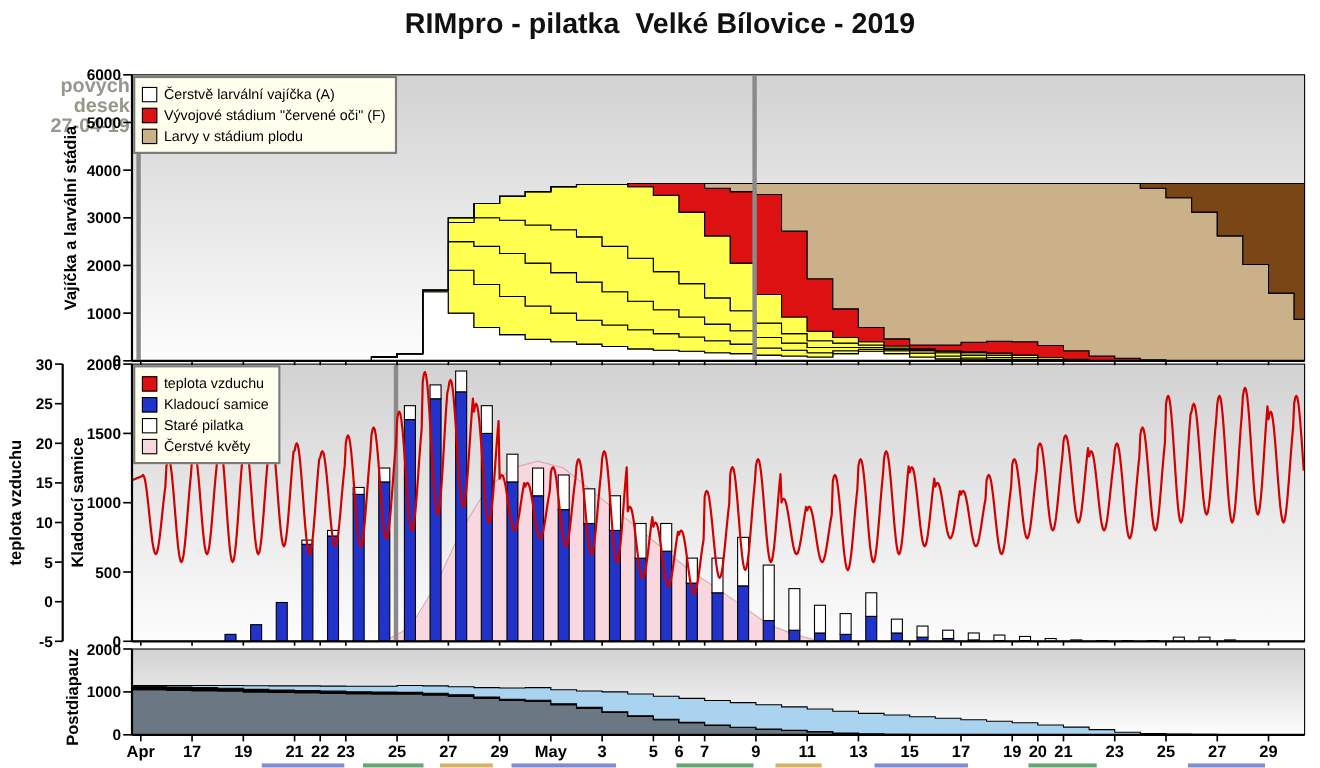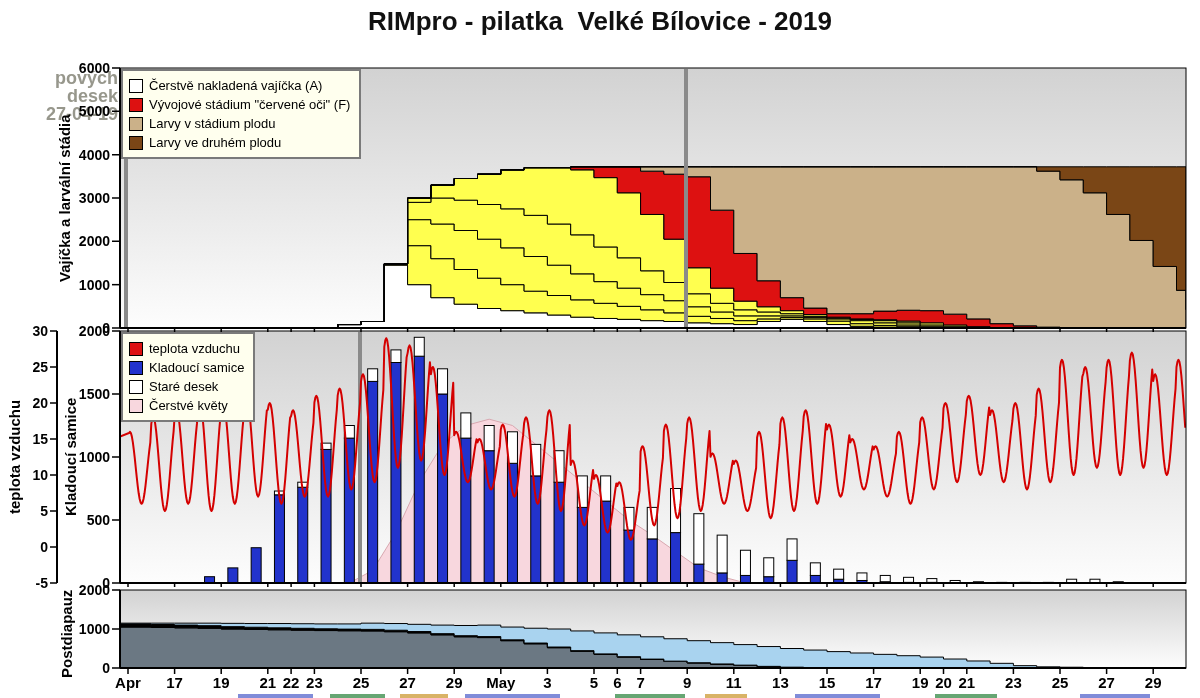--- a/index.html
+++ b/index.html
@@ -1,17 +1,17 @@
 <!DOCTYPE html>
 <html><head>
 <meta charset="utf-8">
 <style>
   html,body{margin:0;padding:0;background:#fff;}
   #stage{position:relative;width:1200px;height:698px;overflow:hidden;background:#fff;
-         font-family:"Liberation Sans",sans-serif;border-radius:18px;}
+         font-family:"Liberation Sans",sans-serif;}
   #chart-svg{position:absolute;left:0;top:0;z-index:2;}
   .title{position:absolute;top:6px;left:0;width:1200px;text-align:center;
          font-size:26px;font-weight:bold;color:#111;white-space:pre;z-index:3;}
   .ylabel{position:absolute;writing-mode:vertical-rl;transform:rotate(180deg);
           display:flex;align-items:center;justify-content:center;
           font-weight:bold;font-size:15px;color:#000;z-index:2;}
   .ann{position:absolute;font-weight:bold;font-size:18px;color:#97978c;z-index:1;line-height:18px;}
   .legend{position:absolute;background:#ffffee;border:2px solid #7a7a7a;
           padding:5px 9px 5px 6px;z-index:3;}
   .legend-item{display:flex;align-items:center;height:19px;font-size:13px;color:#000;white-space:nowrap;}
@@ -308,47 +308,43 @@
       <text x="1106.6" y="688" text-anchor="middle" font-family="&quot;Liberation Sans&quot;,sans-serif" font-weight="bold" font-size="15" fill="#000">27</text>
       <line x1="1153.2" y1="328" x2="1153.2" y2="332" stroke="#000" stroke-width="1.5"></line>
       <line x1="1153.2" y1="583" x2="1153.2" y2="587" stroke="#000" stroke-width="1.5"></line>
       <line x1="1153.2" y1="668" x2="1153.2" y2="674" stroke="#000" stroke-width="1.5"></line>
       <text x="1153.2" y="688" text-anchor="middle" font-family="&quot;Liberation Sans&quot;,sans-serif" font-weight="bold" font-size="15" fill="#000">29</text>
     </svg>
 
   <div class="legend" id="legend-eggs" style="left:121px;top:69px;">
       <div class="legend-item">
         <span class="swatch" style="background: rgb(255, 255, 255);"></span>
-        <span>Čerstvě nakladená vajíčka (A)</span>
+        <span>Čerstvě larvální vajíčka (A)</span>
       </div>
       <div class="legend-item">
         <span class="swatch" style="background: rgb(221, 17, 17);"></span>
         <span>Vývojové stádium "červené oči" (F)</span>
       </div>
       <div class="legend-item">
         <span class="swatch" style="background: rgb(203, 177, 137);"></span>
         <span>Larvy v stádium plodu</span>
       </div>
-      <div class="legend-item">
-        <span class="swatch" style="background: rgb(122, 70, 22);"></span>
-        <span>Larvy ve druhém plodu</span>
-      </div>
     </div>
   <div class="legend" id="legend-females" style="left:121px;top:332px;">
       <div class="legend-item">
         <span class="swatch" style="background: rgb(221, 17, 17);"></span>
         <span>teplota vzduchu</span>
       </div>
       <div class="legend-item">
         <span class="swatch" style="background: rgb(34, 51, 204);"></span>
         <span>Kladoucí samice</span>
       </div>
       <div class="legend-item">
         <span class="swatch" style="background: rgb(255, 255, 255);"></span>
-        <span>Staré desek</span>
+        <span>Staré pilatka</span>
       </div>
       <div class="legend-item">
         <span class="swatch" style="background: rgb(248, 215, 222);"></span>
         <span>Čerstvé květy</span>
       </div>
     </div>
 
   <div id="bottom-strip">
       <div class="strip-seg" style="left: 238px; width: 75px; background: rgb(85, 102, 204);"></div>
       <div class="strip-seg" style="left: 330px; width: 55px; background: rgb(51, 136, 68);"></div>

